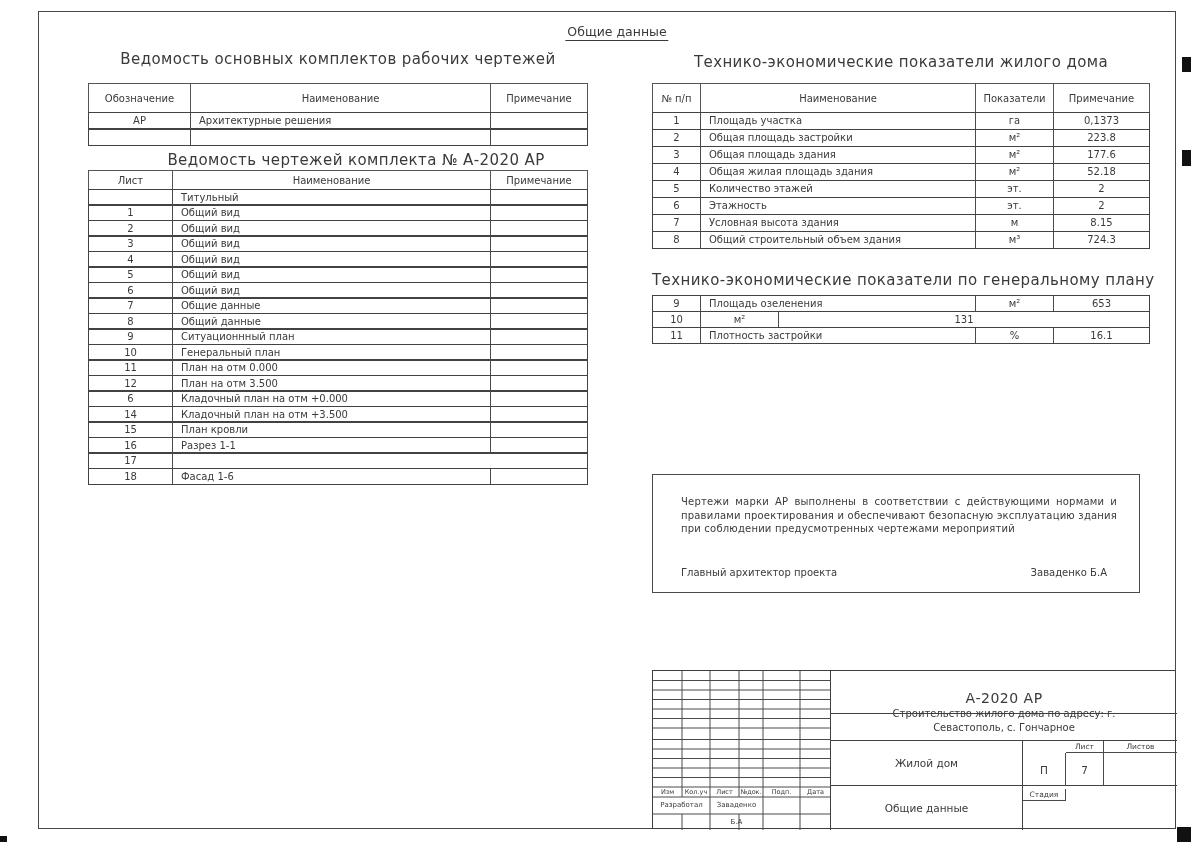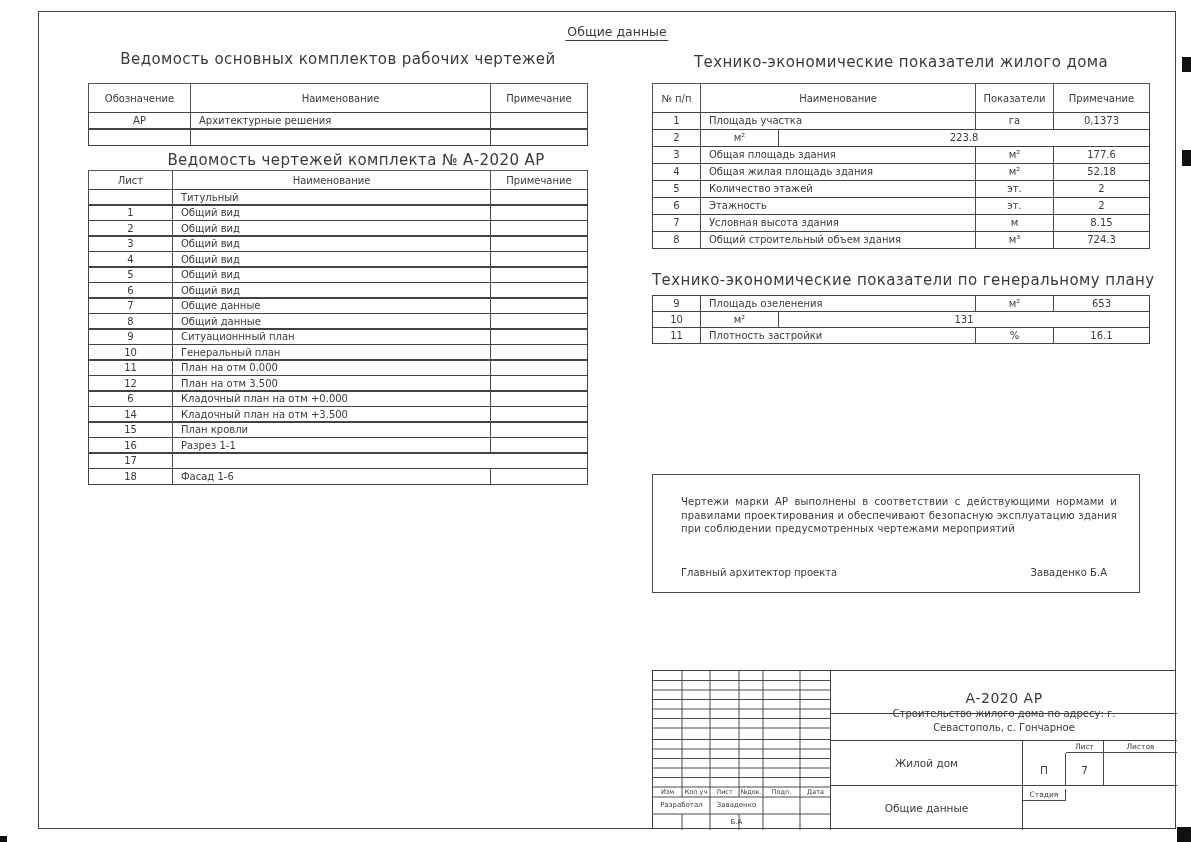--- a/index.html
+++ b/index.html
@@ -231,20 +231,21 @@
 
       <div class="tbl-row">
         <div class="c0">1</div>
         <div class="c1 cell-name">Площадь участка</div>
         <div class="c2">га</div>
         <div class="c3">0,1373</div>
       </div>
 
       <div class="tbl-row">
         <div class="c0">2</div>
+        <div class="c1 cell-name">Общая площадь застройки</div>
         <div class="c2">м²</div>
         <div class="c3">223.8</div>
       </div>
 
       <div class="tbl-row">
         <div class="c0">3</div>
         <div class="c1 cell-name">Общая площадь здания</div>
         <div class="c2">м²</div>
         <div class="c3">177.6</div>
       </div>

